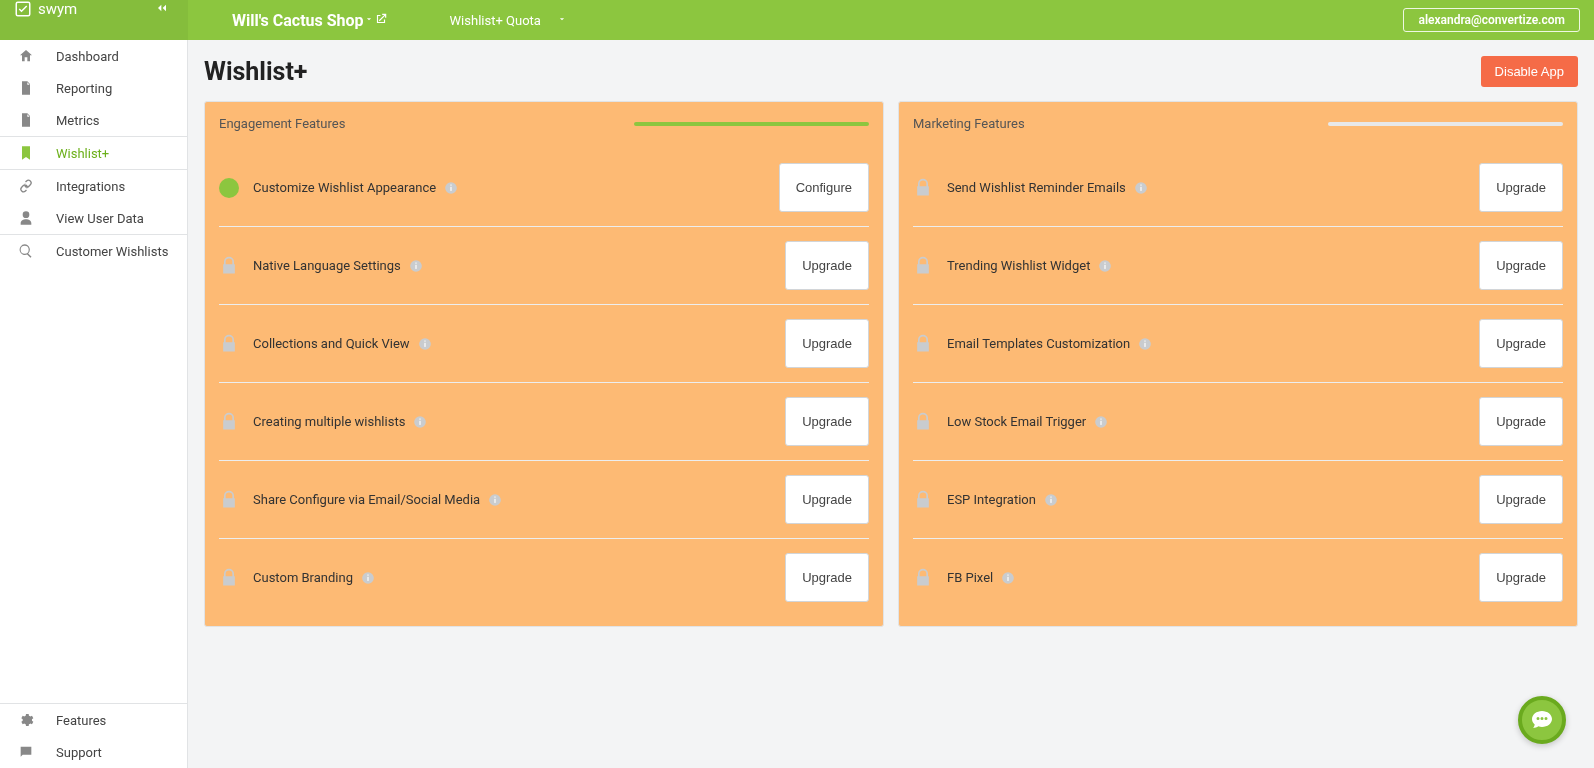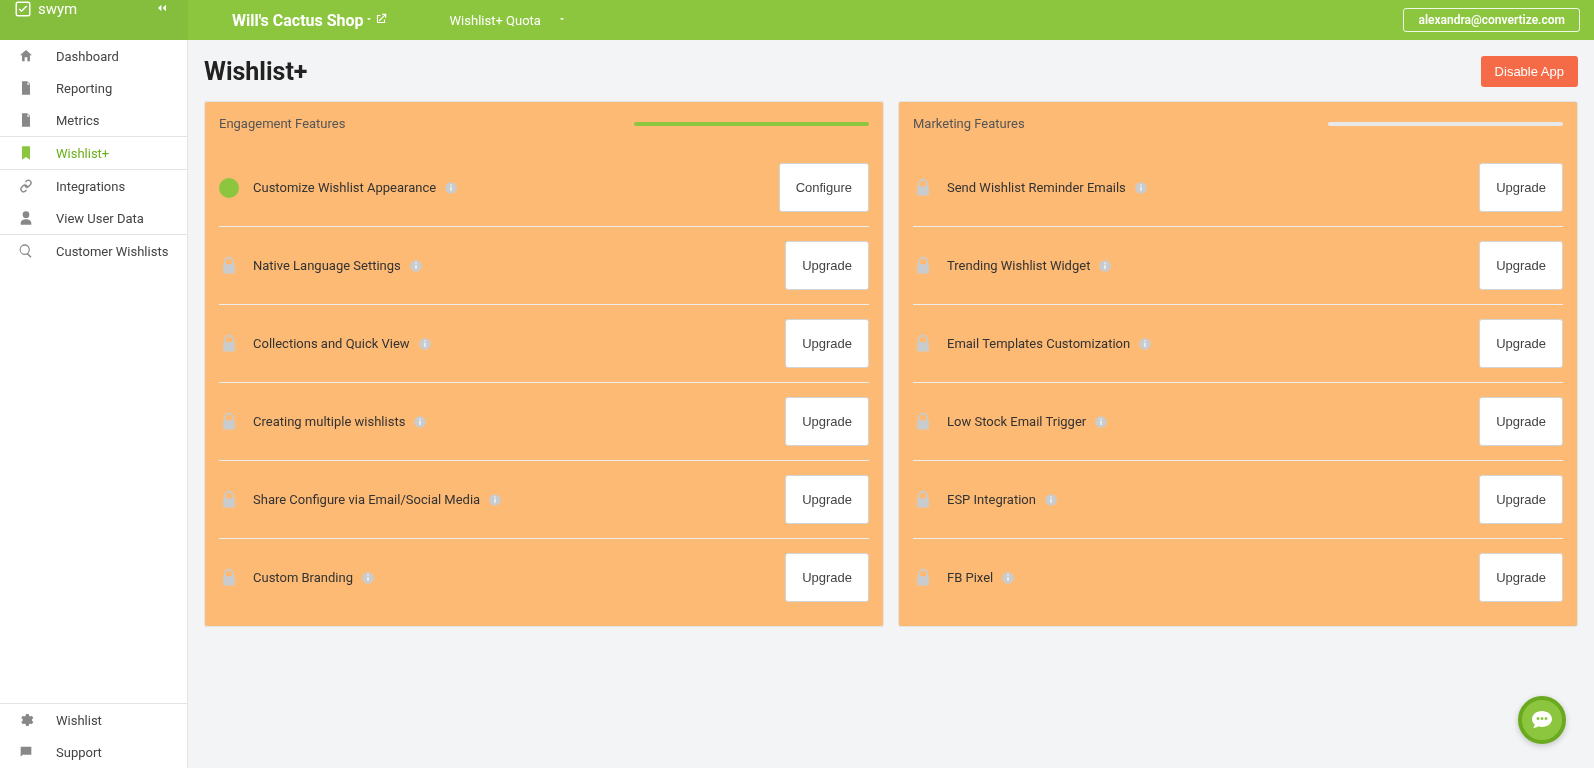--- a/index.html
+++ b/index.html
@@ -286,21 +286,21 @@
           <path d="M10 2a8 8 0 015.29 13.71l5 5-1.58 1.58-5-5A8 8 0 1110 2zm0 2a6 6 0 100 12 6 6 0 000-12z"></path>
         </svg>
       <span>Customer Wishlists</span>
     </div>
   </div>
   <div class="nav-bottom">
     <div class="nav-item">
       <svg class="nav-icon" viewBox="0 0 24 24">
           <path d="M12 8a4 4 0 100 8 4 4 0 000-8zm9 4a7.9 7.9 0 00-.1-1.2l2.1-1.6-2-3.4-2.5 1a7.7 7.7 0 00-2.1-1.2L16 3h-4l-.4 2.6a7.7 7.7 0 00-2.1 1.2l-2.5-1-2 3.4 2.1 1.6A7.9 7.9 0 007 12c0 .4 0 .8.1 1.2L5 14.8l2 3.4 2.5-1c.6.5 1.3.9 2.1 1.2L12 21h4l.4-2.6c.8-.3 1.5-.7 2.1-1.2l2.5 1 2-3.4-2.1-1.6c.1-.4.1-.8.1-1.2z"></path>
         </svg>
-      <span>Wishlist</span>
+      <span>Features</span>
     </div>
     <div class="nav-item">
       <svg class="nav-icon" viewBox="0 0 24 24">
           <path d="M4 4h16v12H7l-3 3V4z"></path>
         </svg>
       <span>Support</span>
     </div>
   </div>
 </div>
 

